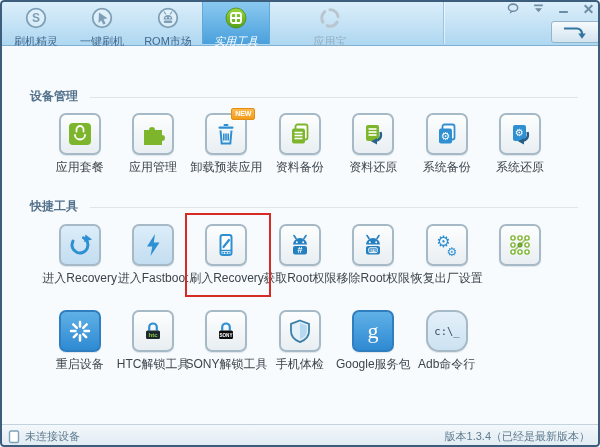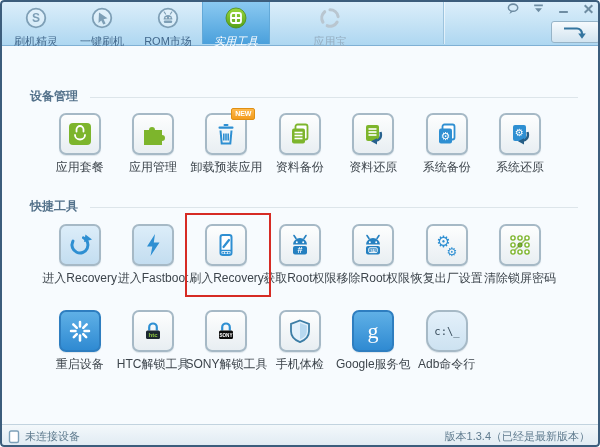--- a/index.html
+++ b/index.html
@@ -325,21 +325,20 @@
                 <circle cx="20" cy="6" r="2.1"></circle>
               <circle cx="6" cy="13" r="2.1"></circle>
                 <circle cx="20" cy="13" r="2.1"></circle>
               <circle cx="6" cy="20" r="2.1"></circle>
                 <circle cx="13" cy="20" r="2.1"></circle>
                 <circle cx="20" cy="20" r="2.1"></circle>
             </g>
             <circle cx="13" cy="13" r="2.1" fill="#7db52c" stroke="#5a8f1e" stroke-width="1"></circle>
           </svg>
         </div>
-        <div class="ilabel">清除锁屏密码</div>
       </div>
     </div>
 
     <div class="row" style="top:264px;">
 
       <div class="item">
         <div class="ibox b-solid">
           <svg width="26" height="26" viewBox="0 0 26 26">
             <g stroke="#ffffff" stroke-width="2.5" stroke-linecap="round">
               <line x1="17.5" y1="13" x2="22" y2="13"></line>

